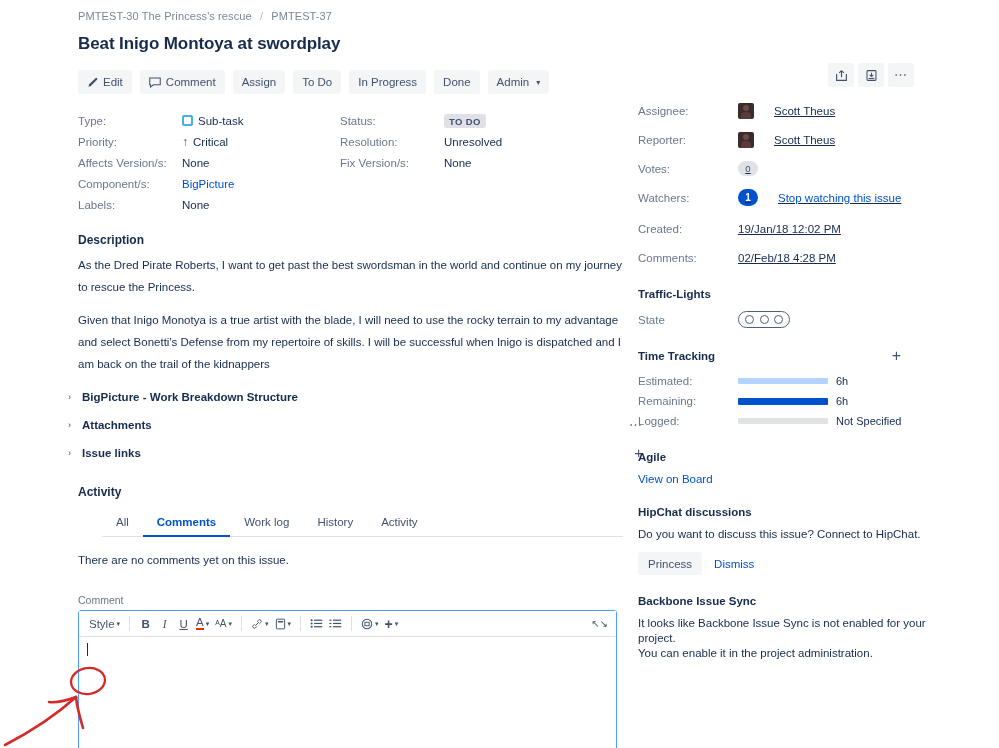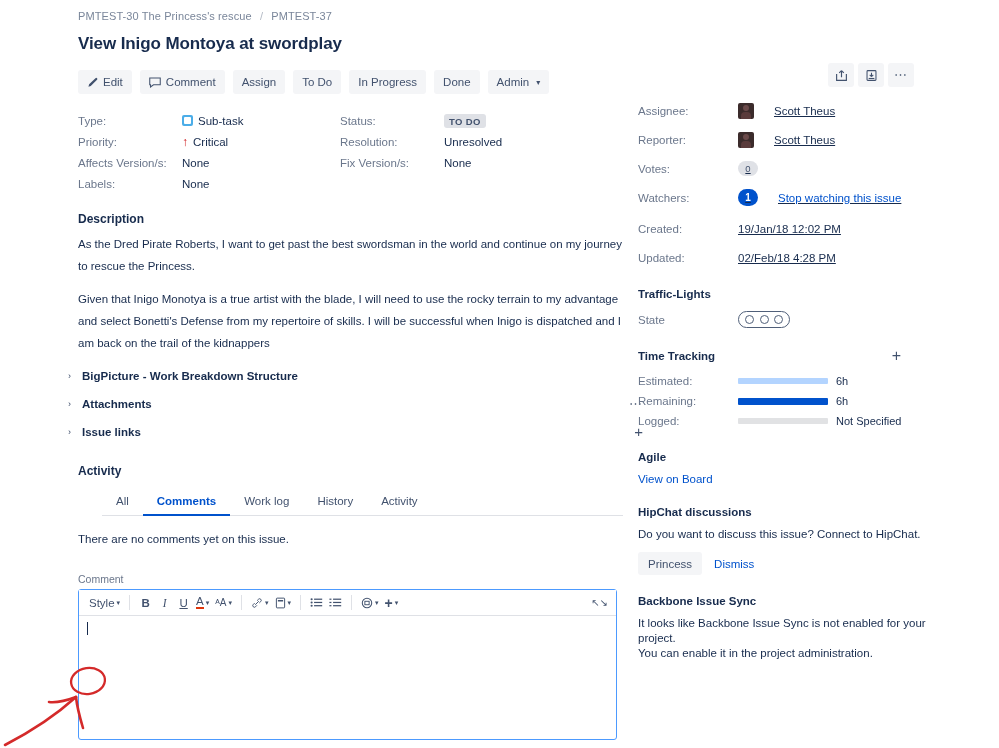--- a/index.html
+++ b/index.html
@@ -194,21 +194,21 @@
 <div class="page">
 
   <div class="main">
 
     <div class="breadcrumb">
       <a>PMTEST-30 The Princess's rescue</a>
       <span class="sep">/</span>
       <a>PMTEST-37</a>
     </div>
 
-    <h1 class="issue-title">View Inigo Montoya at swordplay</h1>
+    <h1 class="issue-title">Beat Inigo Montoya at swordplay</h1>
 
     <div class="toolbar">
       <button class="btn">
         <svg width="11" height="11" viewBox="0 0 16 16">
           <path d="M12.3 1.7a1.6 1.6 0 0 1 2.3 2.3L5.5 13l-3.4 1 1-3.4z" fill="#42526e"></path>
         </svg>
         <span>Edit</span>
       </button>
       <button class="btn">
         <svg width="12" height="11" viewBox="0 0 16 14">
@@ -246,20 +246,26 @@
         <div class="det-row">
           <div class="det-label">Priority:</div>
           <div class="det-val">
             <span class="crit-ico">↑</span>
             <span>Critical</span>
           </div>
         </div>
         <div class="det-row">
           <div class="det-label">Affects Version/s:</div>
           <div class="det-val">None</div>
+        </div>
+        <div class="det-row">
+          <div class="det-label">Component/s:</div>
+          <div class="det-val">
+            <a>BigPicture</a>
+          </div>
         </div>
         <div class="det-row">
           <div class="det-label">Labels:</div>
           <div class="det-val">None</div>
         </div>
       </div>
       <div class="det-col">
         <div class="det-row">
           <div class="det-label">Status:</div>
           <div class="det-val">
@@ -452,21 +458,21 @@
         <span class="badge-blue">1</span>
         <a class="s-link">Stop watching this issue</a>
       </div>
     </div>
 
     <div class="s-row" style="margin-top:10px">
       <div class="s-label">Created:</div>
       <div class="s-val">19/Jan/18 12:02 PM</div>
     </div>
     <div class="s-row">
-      <div class="s-label">Updated:</div>
+      <div class="s-label">Comments:</div>
       <div class="s-val">02/Feb/18 4:28 PM</div>
     </div>
 
     
     <div class="s-sec-title">Traffic-Lights</div>
     <div class="s-row">
       <div class="s-label">State</div>
       <div class="s-val">
         <div class="tl-box">
           <span></span>

